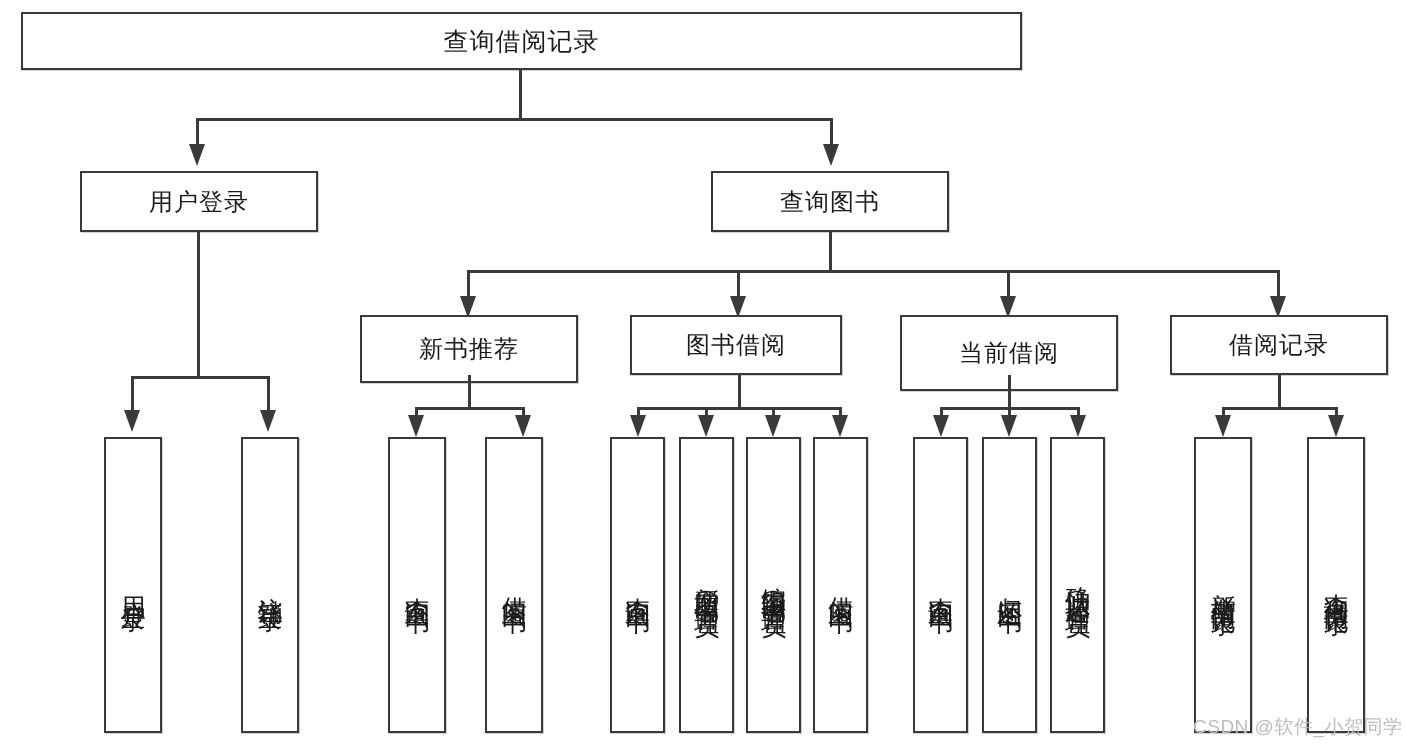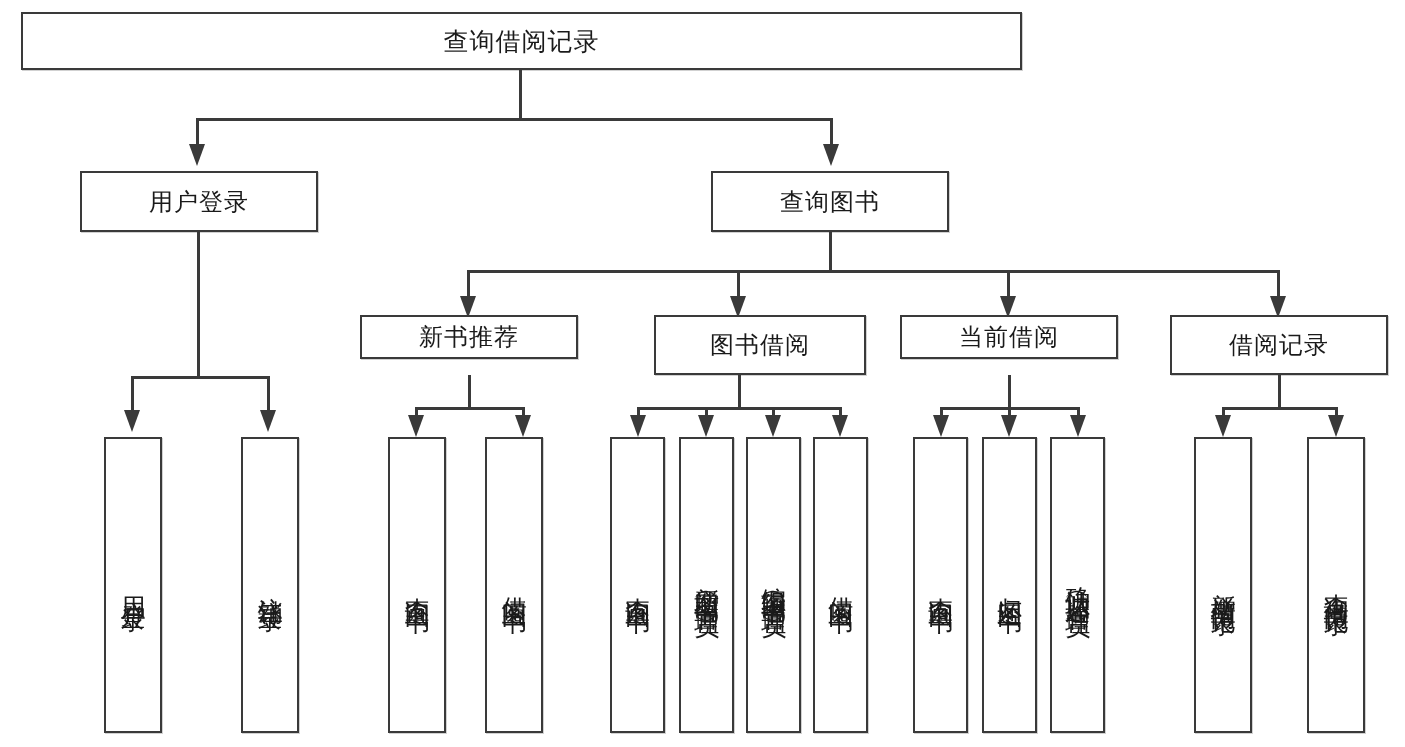--- a/index.html
+++ b/index.html
@@ -117,27 +117,27 @@
 
   <div class="vline" style="left:737px; top:270px; width:3px; height:28px;"></div>
   <div class="arrow" style="left:730px; top:296px;"></div>
 
   <div class="vline" style="left:1007px; top:270px; width:3px; height:28px;"></div>
   <div class="arrow" style="left:1000px; top:296px;"></div>
 
   <div class="vline" style="left:1277px; top:270px; width:3px; height:28px;"></div>
   <div class="arrow" style="left:1270px; top:296px;"></div>
 
-  <div class="node horiz" style="left:360px; top:315px; width:218px; height:44px;">
+  <div class="node horiz" style="left:360px; top:315px; width:218px; height:68px;">
     <span>新书推荐</span>
   </div>
-  <div class="node horiz" style="left:630px; top:315px; width:212px; height:60px;margin-left:24px;">
+  <div class="node horiz" style="left:630px; top:315px; width:212px; height:60px;">
     <span>图书借阅</span>
   </div>
-  <div class="node horiz" style="left:900px; top:315px; width:218px; height:44px;">
+  <div class="node horiz" style="left:900px; top:315px; width:218px; height:76px;">
     <span>当前借阅</span>
   </div>
   <div class="node horiz" style="left:1170px; top:315px; width:218px; height:60px;">
     <span>借阅记录</span>
   </div>
 
   <div class="vline" style="left:468px; top:375px; width:3px; height:35px;"></div>
   <div class="hline" style="left:415px; top:407px; width:110px; height:3px;"></div>
   <div class="vline" style="left:415px; top:407px; width:3px; height:14px;"></div>
   <div class="arrow" style="left:408px; top:415px;"></div>
@@ -208,14 +208,15 @@
     <span class="vtext">确认归还（管理员）</span>
   </div>
 
   <div class="node leaf" style="left:1194px; top:437px; width:58px; height:296px;">
     <span class="vtext">新增借阅记录</span>
   </div>
   <div class="node leaf" style="left:1307px; top:437px; width:58px; height:296px;">
     <span class="vtext">查询借阅记录</span>
   </div>
 
+  <div id="watermark" style="left:1193px; top:714px;">CSDN @软件_小贺同学</div>
 
 </div>
 
 </body></html>

